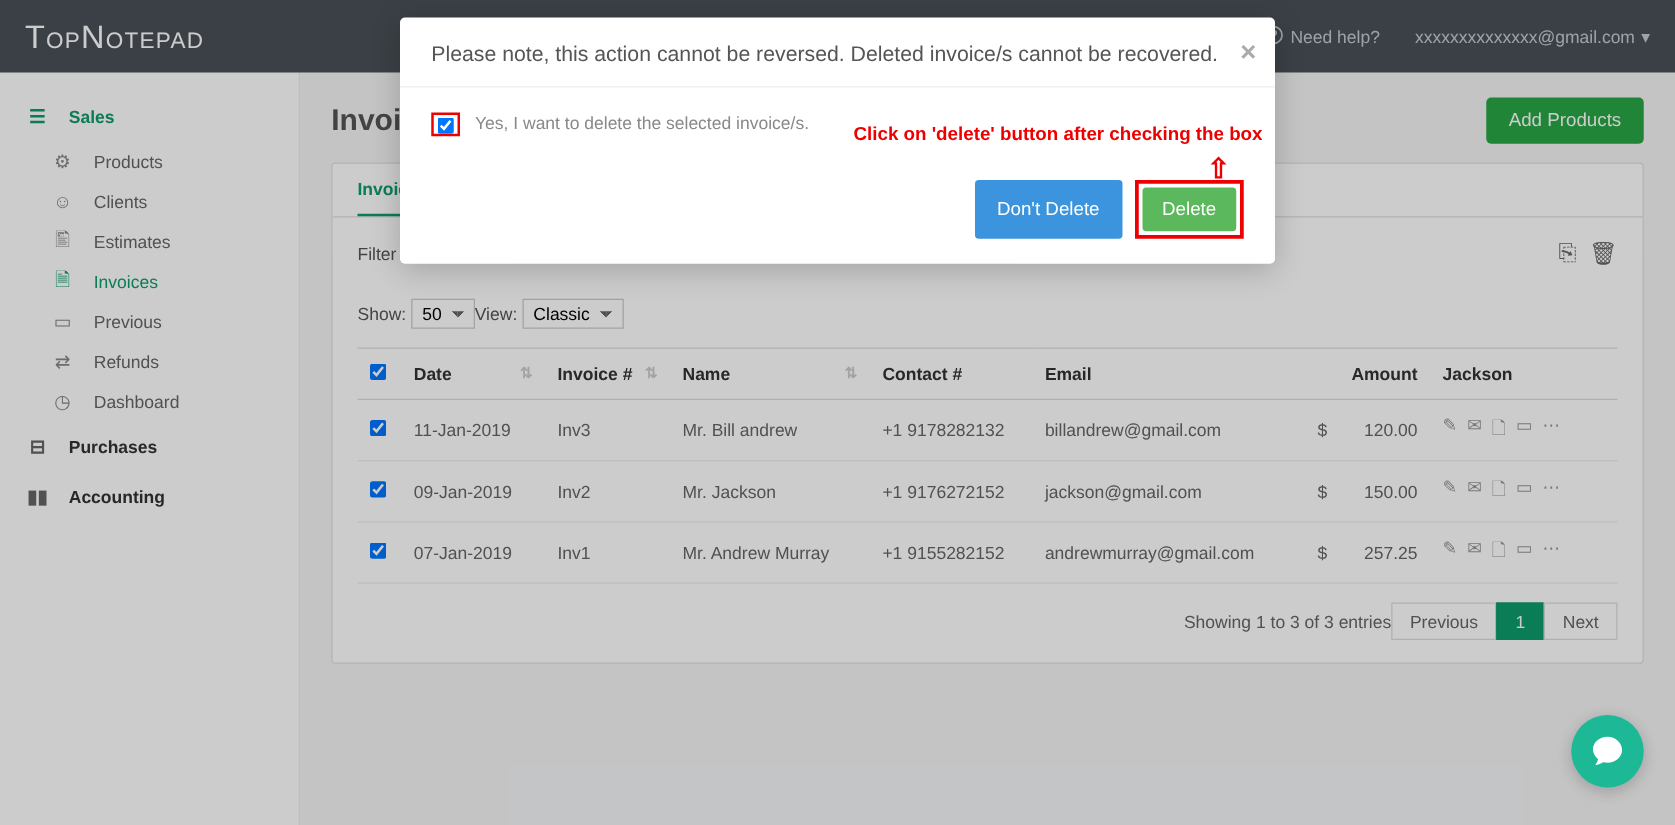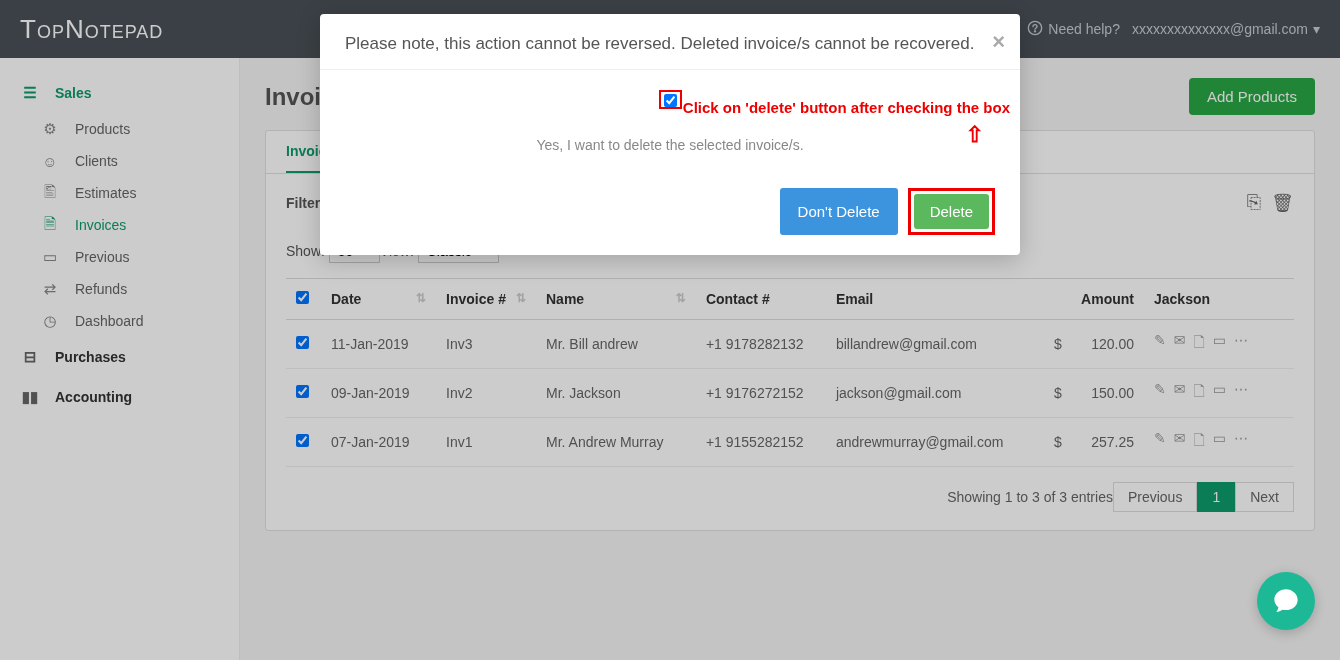--- a/index.html
+++ b/index.html
@@ -1,21 +1,21 @@
 <!DOCTYPE html>
 <html><head>
   <meta charset="utf-8">
   <style>
     * { box-sizing: border-box; margin: 0; padding: 0; }
     body { font-family: -apple-system, BlinkMacSystemFont, 'Segoe UI', Arial, sans-serif; font-size: 14px; color: #666; background: #fff; width: 1340px; height: 660px; overflow: hidden; position: relative; }
     
     .header { height: 58px; background: #495157; display: flex; align-items: center; padding: 0 20px; position: relative; }
     .logo { color: #fff; font-size: 26px; font-weight: normal; letter-spacing: 1px; }
     .logo .top { font-variant: small-caps; }
-    .header-right { position: absolute; right: 20px; display: flex; align-items: center; gap: 12px; color: #c5cdd4; font-size: 14px; }
+    .header-right { position: absolute; right: 20px; display: flex; align-items: center; gap: 28px; color: #c5cdd4; font-size: 14px; }
     .need-help { display: flex; align-items: center; gap: 5px; cursor: pointer; }
     .user-menu { display: flex; align-items: center; gap: 5px; cursor: pointer; }
     
     .body-wrap { display: flex; height: calc(660px - 58px); }
     .sidebar { width: 240px; background: #fff; border-right: 1px solid #eee; padding-top: 15px; }
     .side-section-title { display: flex; align-items: center; gap: 15px; padding: 12px 20px; color: #0d9b6c; font-weight: bold; cursor: pointer; }
     .side-section-title.dark { color: #333; }
     .side-item { display: flex; align-items: center; gap: 15px; padding: 8px 20px 8px 40px; color: #666; cursor: pointer; }
     .side-item.active { color: #0d9b6c; }
     .side-icon { width: 20px; height: 16px; display: inline-flex; align-items: center; justify-content: center; color: #888; font-size: 15px; }
@@ -26,21 +26,21 @@
     .main { flex: 1; background: #f5f6f7; padding: 20px 25px; overflow-y: auto; }
     .page-head { display: flex; justify-content: space-between; align-items: center; margin-bottom: 15px; }
     .page-title { font-size: 24px; color: #555; font-weight: 600; }
     .add-btn { background: #28a745; color: #fff; padding: 10px 18px; border: none; border-radius: 4px; font-size: 15px; cursor: pointer; }
     
     .panel { background: #fff; border: 1px solid #e0e0e0; border-radius: 3px; }
     .tabs { border-bottom: 1px solid #e0e0e0; padding: 0 20px; }
     .tab { display: inline-block; padding: 12px 0; color: #0d9b6c; font-weight: 600; border-bottom: 2px solid #0d9b6c; }
     .panel-body { padding: 18px 20px; }
     .filter-row { display: flex; justify-content: space-between; align-items: center; margin-bottom: 25px; }
-    .filter-label { font-weight: 700; color: #555; display: flex; align-items: center; gap: 8px; }
+    .filter-label { font-weight: 400; color: #555; display: flex; align-items: center; gap: 8px; }
     .panel-icons { display: flex; gap: 10px; color: #666; font-size: 18px; }
     .panel-icons span { cursor: pointer; }
     
     .show-view-row { display: flex; align-items: center; margin-bottom: 15px; color: #555; }
     select { padding: 3px 25px 3px 8px; border: 1px solid #ccc; background: #fff; font-size: 14px; appearance: none; background-image: linear-gradient(45deg, transparent 50%, #666 50%), linear-gradient(135deg, #666 50%, transparent 50%); background-position: calc(100% - 13px) center, calc(100% - 8px) center; background-size: 5px 5px; background-repeat: no-repeat; }
     
     table { width: 100%; border-collapse: collapse; }
     th { text-align: left; padding: 12px 10px; color: #333; font-weight: 600; border-bottom: 1px solid #ddd; border-top: 1px solid #ddd; }
     th .sort-icon { float: right; color: #ccc; font-size: 12px; }
     td { padding: 12px 10px; border-bottom: 1px solid #eee; color: #666; }
@@ -51,21 +51,21 @@
     
     .pager-row { display: flex; justify-content: flex-end; align-items: center; margin-top: 15px; }
     .pagination { display: flex; }
     .page-btn { padding: 6px 14px; border: 1px solid #ddd; background: #fff; color: #666; cursor: pointer; font-size: 14px; }
     .page-btn.active { background: #0d9b6c; color: #fff; border-color: #0d9b6c; }
     
     .overlay { position: absolute; inset: 0; background: rgba(0,0,0,0.2); display: flex; justify-content: center; align-items: flex-start; }
     .modal { background: #fff; width: 700px; margin-top: 14px; border-radius: 4px; box-shadow: 0 5px 25px rgba(0,0,0,0.2); position: relative; }
     .modal-head { padding: 20px 25px 15px; font-size: 17px; color: #555; border-bottom: 1px solid #eee; position: relative; }
     .modal-close { position: absolute; right: 15px; top: 15px; color: #aaa; font-size: 22px; cursor: pointer; font-weight: bold; }
-    .modal-body { padding: 20px 25px; display: flex; align-items: center; gap: 28px; flex-direction: column; }
+    .modal-body { padding: 20px 25px; display: flex; gap: 12px; }
     .chk-highlight { border: 2px solid #e00; padding: 2px 3px 0 3px; display: inline-flex; }
     .chk-label { color: #888; font-size: 14px; }
     .annotation { position: absolute; right: 10px; top: 85px; color: #e00; font-weight: bold; font-size: 15px; }
     .annot-arrow { position: absolute; right: 36px; top: 108px; color: #e00; font-size: 22px; font-weight: bold; }
     .modal-footer { padding: 15px 25px 20px; display: flex; justify-content: flex-end; gap: 10px; }
     .btn-dont { background: #3b94dd; color: #fff; border: none; padding: 10px 18px; font-size: 15px; border-radius: 3px; cursor: pointer; }
     .del-wrap { border: 3px solid #e00; padding: 3px; }
     .btn-del { background: #5cb85c; color: #fff; border: none; padding: 9px 16px; font-size: 15px; border-radius: 3px; cursor: pointer; }
     
     .chat-bubble { position: absolute; bottom: 30px; right: 25px; width: 58px; height: 58px; border-radius: 50%; background: #1db896; display: flex; align-items: center; justify-content: center; cursor: pointer; box-shadow: 0 3px 12px rgba(0,0,0,0.2); }

